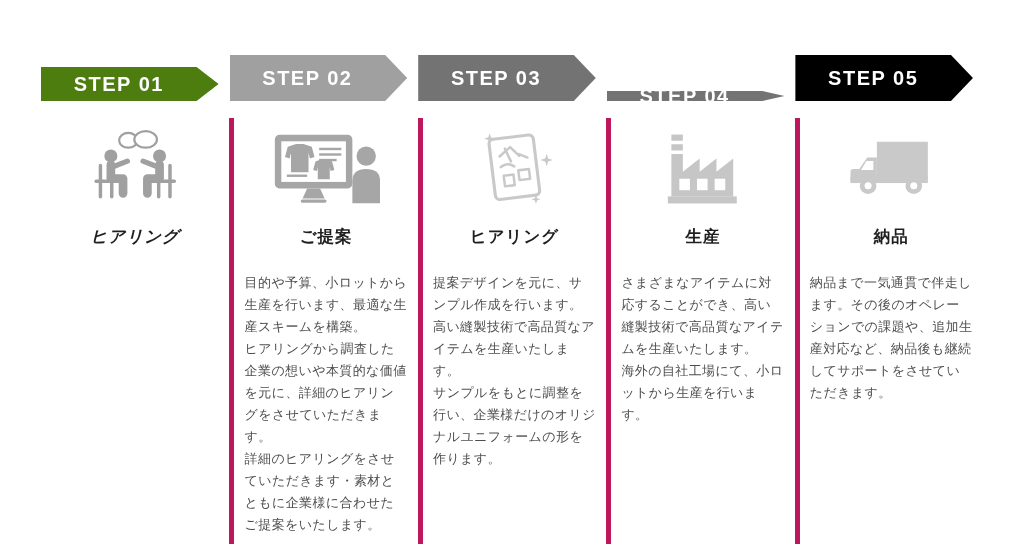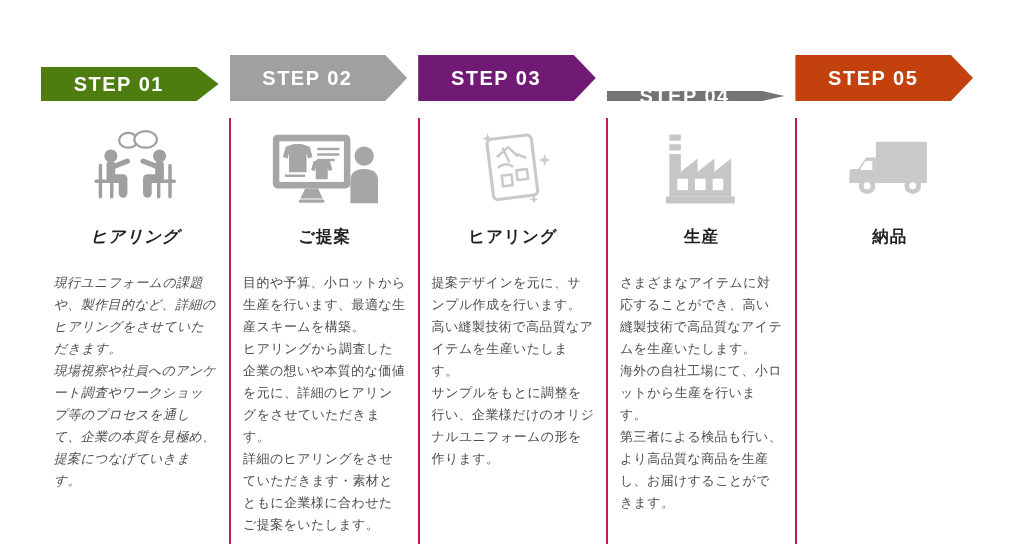--- a/index.html
+++ b/index.html
@@ -25,21 +25,21 @@
   .arrow span {
     font-size: 20px; font-weight: bold; letter-spacing: 1.5px;
     transform: translateX(-11px);
   }
 
   
   .columns {
     position: absolute; left: 41px; top: 118px; width: 942px;
     display: grid; grid-template-columns: repeat(5, 1fr);
   }
-  .col { border-left: 2px solid #be185d; padding-bottom: 8px; text-align: center; }
+  .col { border-left: 5px solid #be185d; padding-bottom: 8px; text-align: center; }
   .col:first-child { border-left: none; font-style: italic; }
   .icon-box {
     height: 90px; margin-top: 6px;
     display: flex; align-items: center; justify-content: center;
   }
   .step-title {
     margin: 12px 0 0; font-size: 16.5px; font-weight: bold;
     letter-spacing: 1px; color: #1f1f1f;
   }
   .body { width: 163px; margin: 24px auto 0; text-align: left; }
@@ -53,27 +53,27 @@
 
 <div class="stage">
 
   <div class="arrows">
     <div class="arrow" style="background: #4d7c0f; margin-top: 12px;">
       <span>STEP 01</span>
     </div>
     <div class="arrow" style="background: rgb(160, 160, 160);">
       <span>STEP 02</span>
     </div>
-    <div class="arrow" style="background: #701a75;">
+    <div class="arrow" style="background: #737373;">
       <span>STEP 03</span>
     </div>
     <div class="arrow" style="background: rgb(115, 115, 115); margin-top: 36px;">
       <span>STEP 04</span>
     </div>
-    <div class="arrow" style="background: #c2410c;">
+    <div class="arrow" style="background: #000000;">
       <span>STEP 05</span>
     </div>
   </div>
 
   <div class="columns">
 
     <div class="col">
       <div class="icon-box" style="color: rgb(160, 160, 160);">
         <svg viewBox="0 0 104 92" height="80" aria-hidden="true">
           <g fill="none" stroke="currentColor" stroke-width="2.5">
@@ -83,24 +83,20 @@
           <g id="personL">
             <circle cx="24" cy="31" r="7.5" fill="currentColor"></circle>
             <path d="M24,41 L24,57 L38,57 L38,74" stroke="currentColor" stroke-width="10" fill="none" stroke-linecap="round" stroke-linejoin="round"></path>
             <path d="M25,44 L43,37" stroke="currentColor" stroke-width="6" fill="none" stroke-linecap="round"></path>
             <path d="M12,42 L12,78 M7,60 L27,60 M25,62 L25,78" stroke="currentColor" stroke-width="4" fill="none" stroke-linecap="round"></path>
           </g>
           <use href="#personL" transform="translate(104,0) scale(-1,1)"></use>
         </svg>
       </div>
       <h3 class="step-title">ヒアリング</h3>
-      <div class="body">
-        <p>現行ユニフォームの課題や、製作目的など、詳細のヒアリングをさせていただきます。</p>
-        <p>現場視察や社員へのアンケート調査やワークショップ等のプロセスを通して、企業の本質を見極め、提案につなげていきます。</p>
-      </div>
     </div>
 
     <div class="col">
       <div class="icon-box" style="color: rgb(166, 166, 166);">
         <svg viewBox="0 0 116 78" height="72" aria-hidden="true">
           <rect x="2" y="2" width="84" height="58" rx="5" fill="currentColor"></rect>
           <rect x="9" y="9" width="70" height="44" fill="#fff"></rect>
           <path d="M16,15 l9,-3 h8 l9,3 3,11 -5,1.5 -1.5,-6 v21 h-19 v-21 l-1.5,6 -5,-1.5 z" fill="currentColor"></path>
           <rect x="50" y="16" width="24" height="2.6" fill="currentColor"></rect>
           <rect x="50" y="22" width="24" height="2.6" fill="currentColor"></rect>
@@ -163,36 +159,38 @@
             <rect x="23" y="54" width="12" height="13"></rect>
             <rect x="43" y="54" width="12" height="13"></rect>
             <rect x="63" y="54" width="12" height="13"></rect>
           </g>
         </svg>
       </div>
       <h3 class="step-title">生産</h3>
       <div class="body">
         <p>さまざまなアイテムに対応することができ、高い縫製技術で高品質なアイテムを生産いたします。</p>
         <p>海外の自社工場にて、小ロットから生産を行います。</p>
-        <p>第三者による検品も行い、より高品質な商品を生産し、お届けすることができます。</p>
       </div>
     </div>
 
     <div class="col">
       <div class="icon-box" style="color: rgb(201, 201, 201);">
         <svg viewBox="0 0 100 66" height="58" aria-hidden="true">
           <g fill="currentColor">
             <rect x="34" y="2" width="58" height="42"></rect>
             <path d="M4,48 V36 q0,-3 3,-3 h7 l9,-13 h11 v28 z"></path>
             <rect x="4" y="42" width="88" height="7"></rect>
           </g>
           <path d="M16,34 l6,-10 h8 v10 z" fill="#fff"></path>
           <circle cx="24" cy="52" r="9.5" fill="currentColor"></circle>
           <circle cx="24" cy="52" r="4" fill="#fff"></circle>
           <circle cx="76" cy="52" r="9.5" fill="currentColor"></circle>
           <circle cx="76" cy="52" r="4" fill="#fff"></circle>
         </svg>
       </div>
       <h3 class="step-title">納品</h3>
+      <div class="body">
+        <p>納品まで一気通貫で伴走します。その後のオペレーションでの課題や、追加生産対応など、納品後も継続してサポートをさせていただきます。</p>
+      </div>
     </div>
 
   </div>
 </div>
 
 </body></html>

